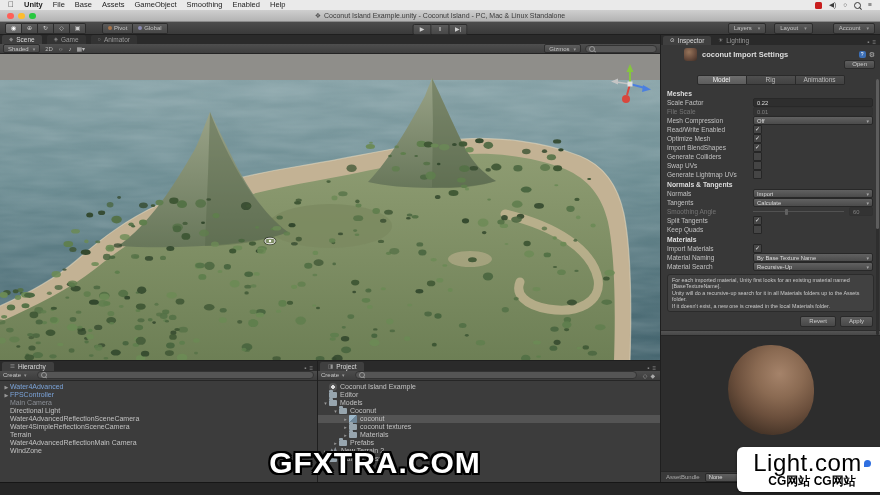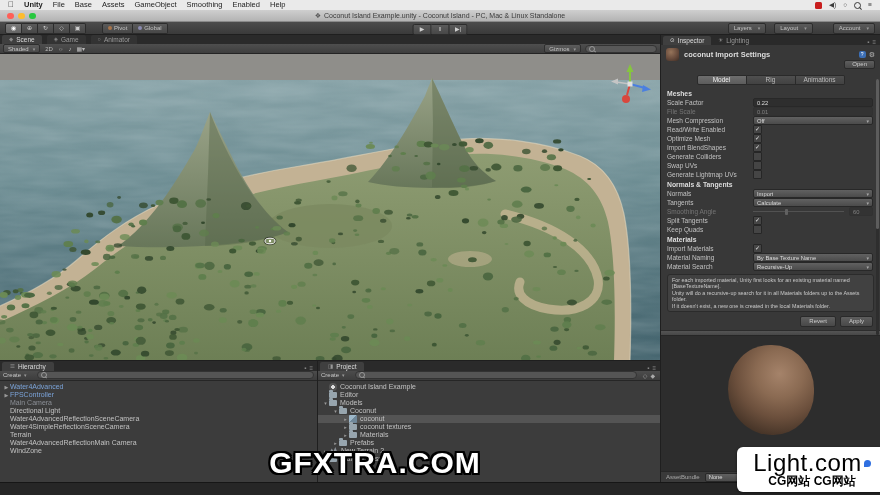--- a/index.html
+++ b/index.html
@@ -91,21 +91,21 @@
   .icon-model{width:8px;height:8px;background:linear-gradient(135deg,#9db7c9 0 50%,#6f8799 50% 100%);border-radius:1px;}
   .icon-terrain{width:9px;height:7px;background:#8a9097;clip-path:polygon(0 100%,30% 20%,50% 60%,70% 0,100% 100%);}
   .plabel{color:#c2c2c2;line-height:8px;}
   
   .inspector{width:220px;background:#383838;border-left:1px solid #1f1f1f;display:flex;flex-direction:column;position:relative;color:#c8c8c8;}
   .insp-tabbar{height:10px;background:#2a2a2a;display:flex;align-items:flex-end;padding:0 2px;font-size:6.5px;}
   .insp-tab{padding:0 7px;line-height:9px;border-radius:2px 2px 0 0;color:#9a9a9a;display:flex;gap:3px;align-items:center;}
   .insp-tab.active{background:#3f3f3f;color:#ddd;}
   .insp-tab .ticon{font-size:5.5px;}
   .insp-tabbar .tb-icons{margin-left:auto;color:#8a8a8a;font-size:6px;display:flex;gap:3px;padding-right:2px;}
-  .insp-header{padding:3px 5px 2px 5px;position:relative;height:22px;flex:none;}
+  .insp-header{padding:3px 5px 2px 23px;position:relative;height:22px;flex:none;}
   .ih-row{display:flex;align-items:center;gap:5px;}
   .coconut-swatch{width:13px;height:13px;border-radius:3px;background:radial-gradient(circle at 38% 32%,#96745a,#64483a 60%,#3c2d24 100%);flex:none;}
   .ih-title{font-size:7.5px;font-weight:bold;color:#ddd;}
   .ih-icons{margin-left:auto;display:flex;gap:3px;align-items:center;}
   .help-badge{width:7px;height:7px;border-radius:2px;background:#3b6eb5;color:#fff;font-size:5px;line-height:7px;text-align:center;}
   .gear{font-size:7px;color:#b5b5b5;line-height:7px;}
   .open-btn{position:absolute;right:5px;top:15px;background:linear-gradient(#5e5e5e,#484848);border:1px solid #2a2a2a;border-radius:2px;font-size:6px;color:#ccc;line-height:7px;padding:0 7px;}
   .mode-tabs{display:flex;justify-content:center;padding:3px 0 2px 0;flex:none;}
   .mode-tab{width:48px;text-align:center;font-size:6.5px;line-height:8px;background:linear-gradient(#4f4f4f,#424242);border:1px solid #2a2a2a;border-left-width:0;color:#bbb;}
   .mode-tab:first-child{border-left-width:1px;border-radius:2px 0 0 2px;}

